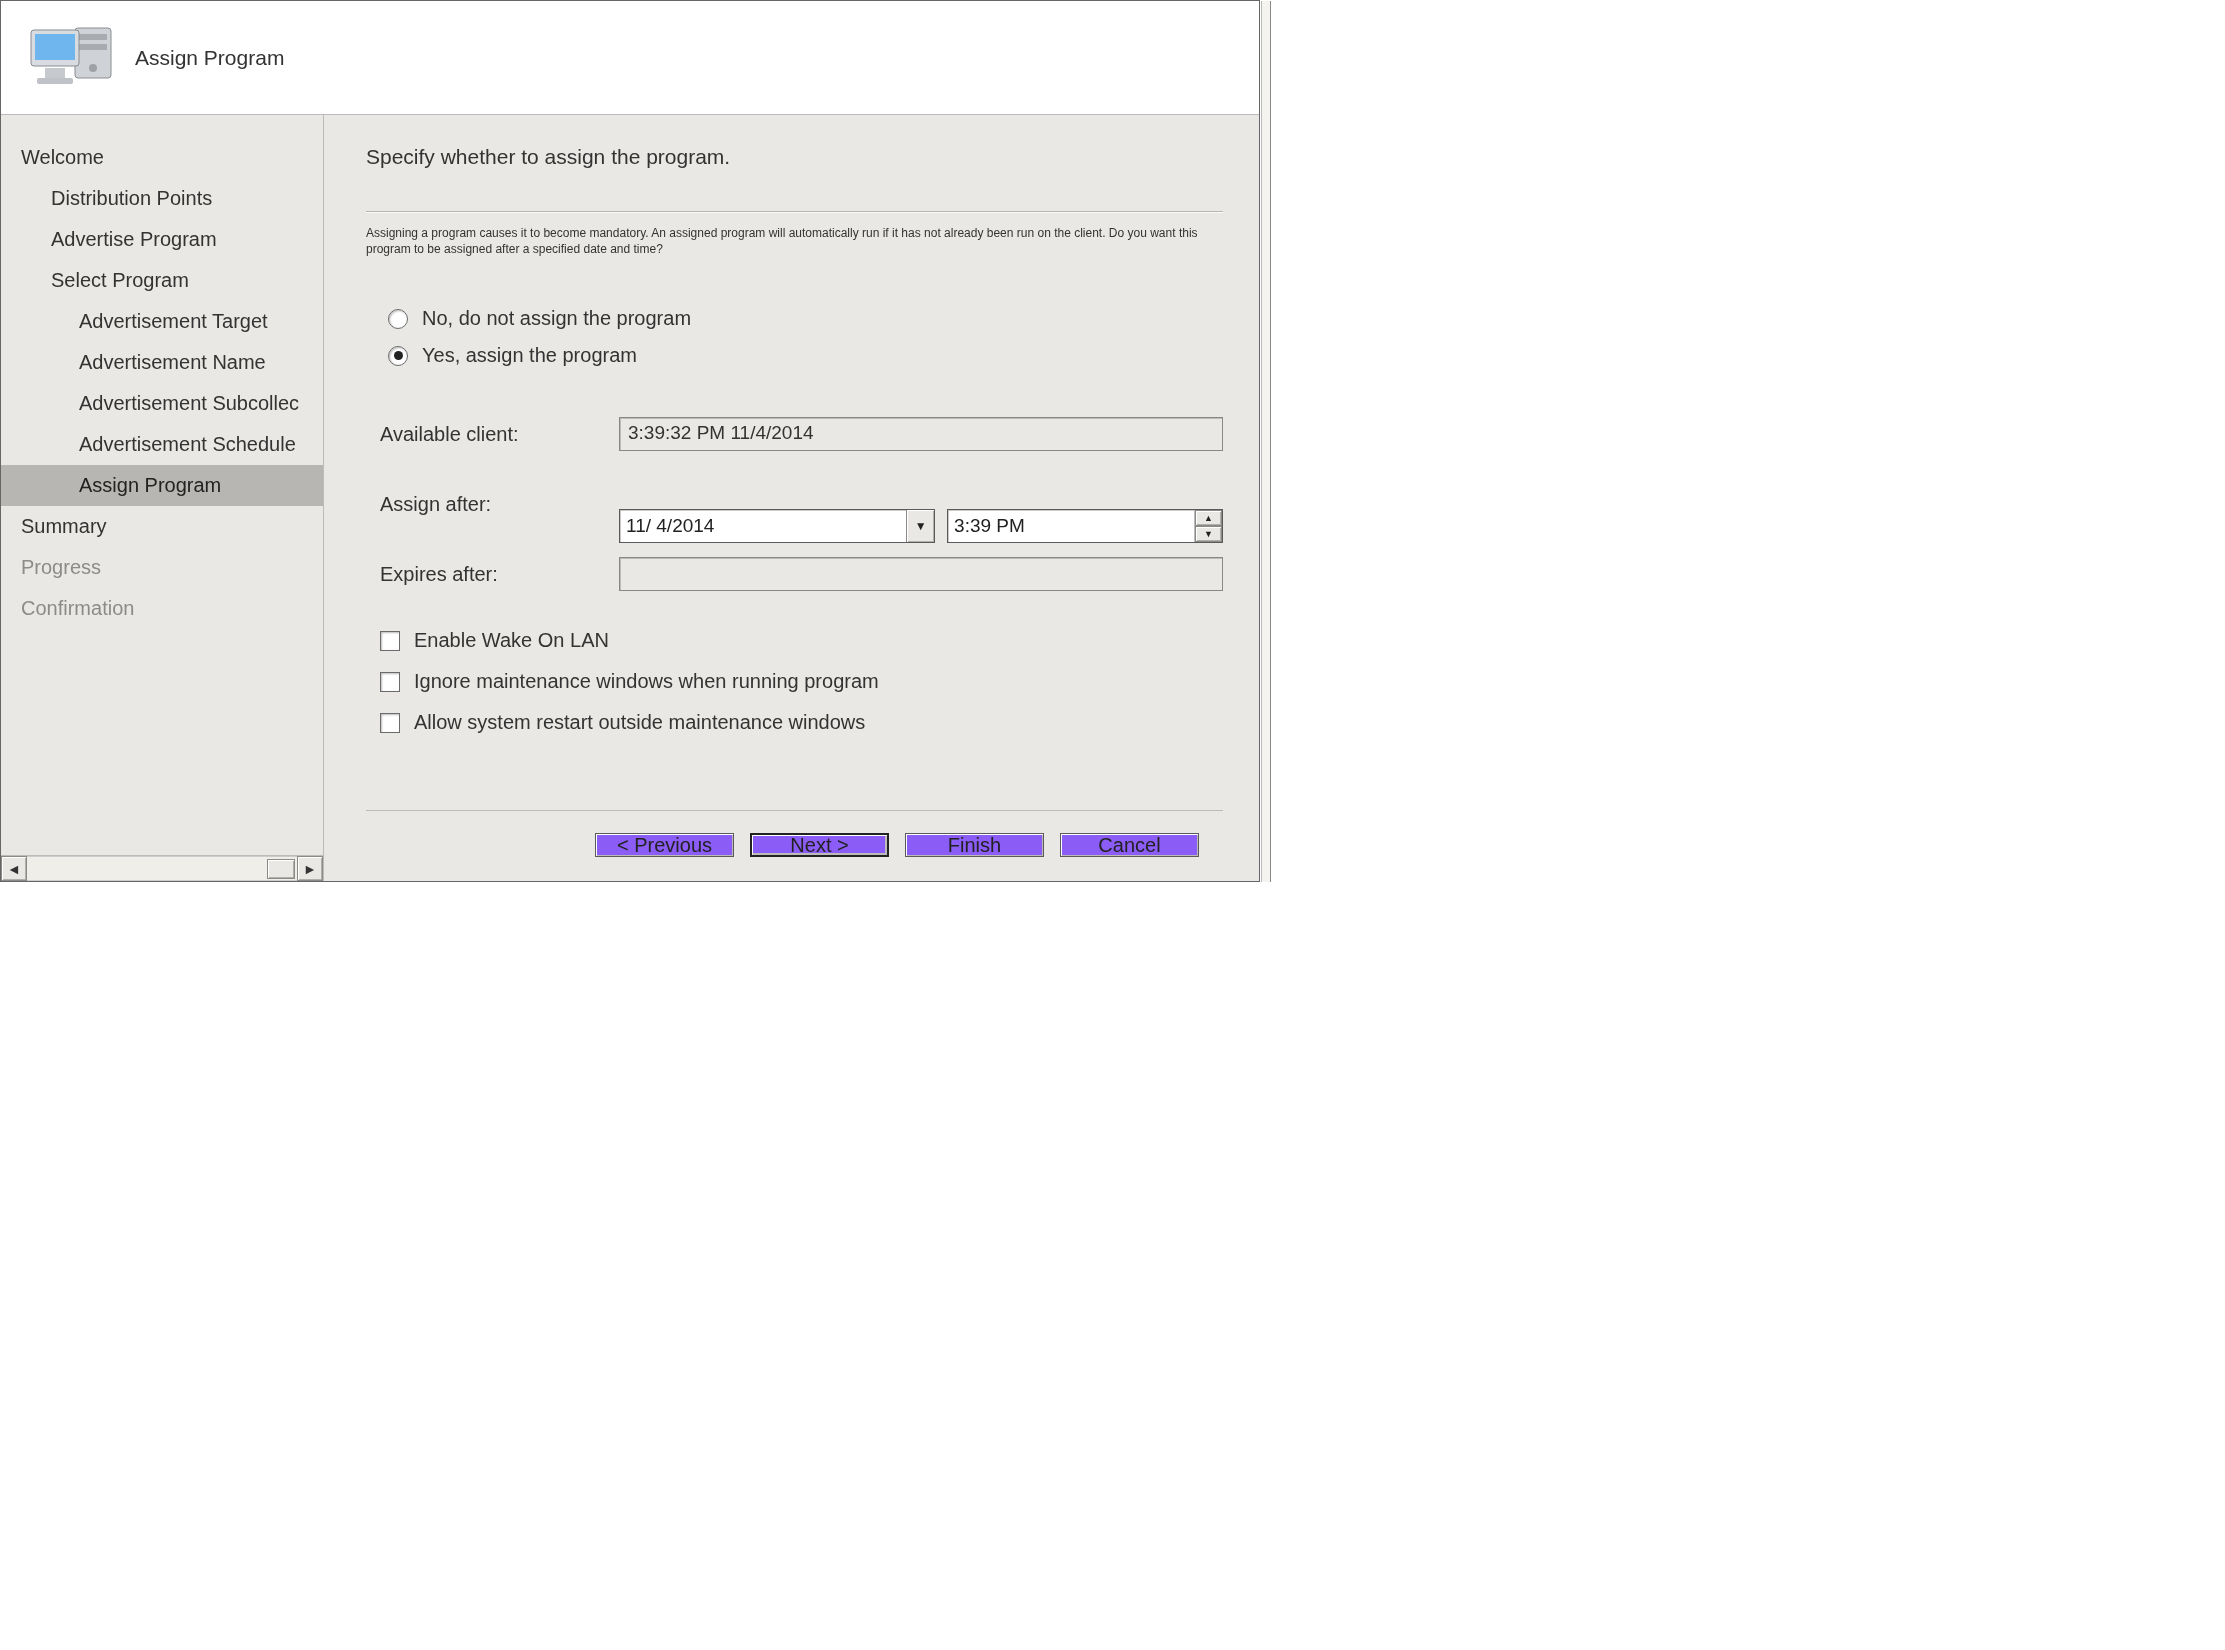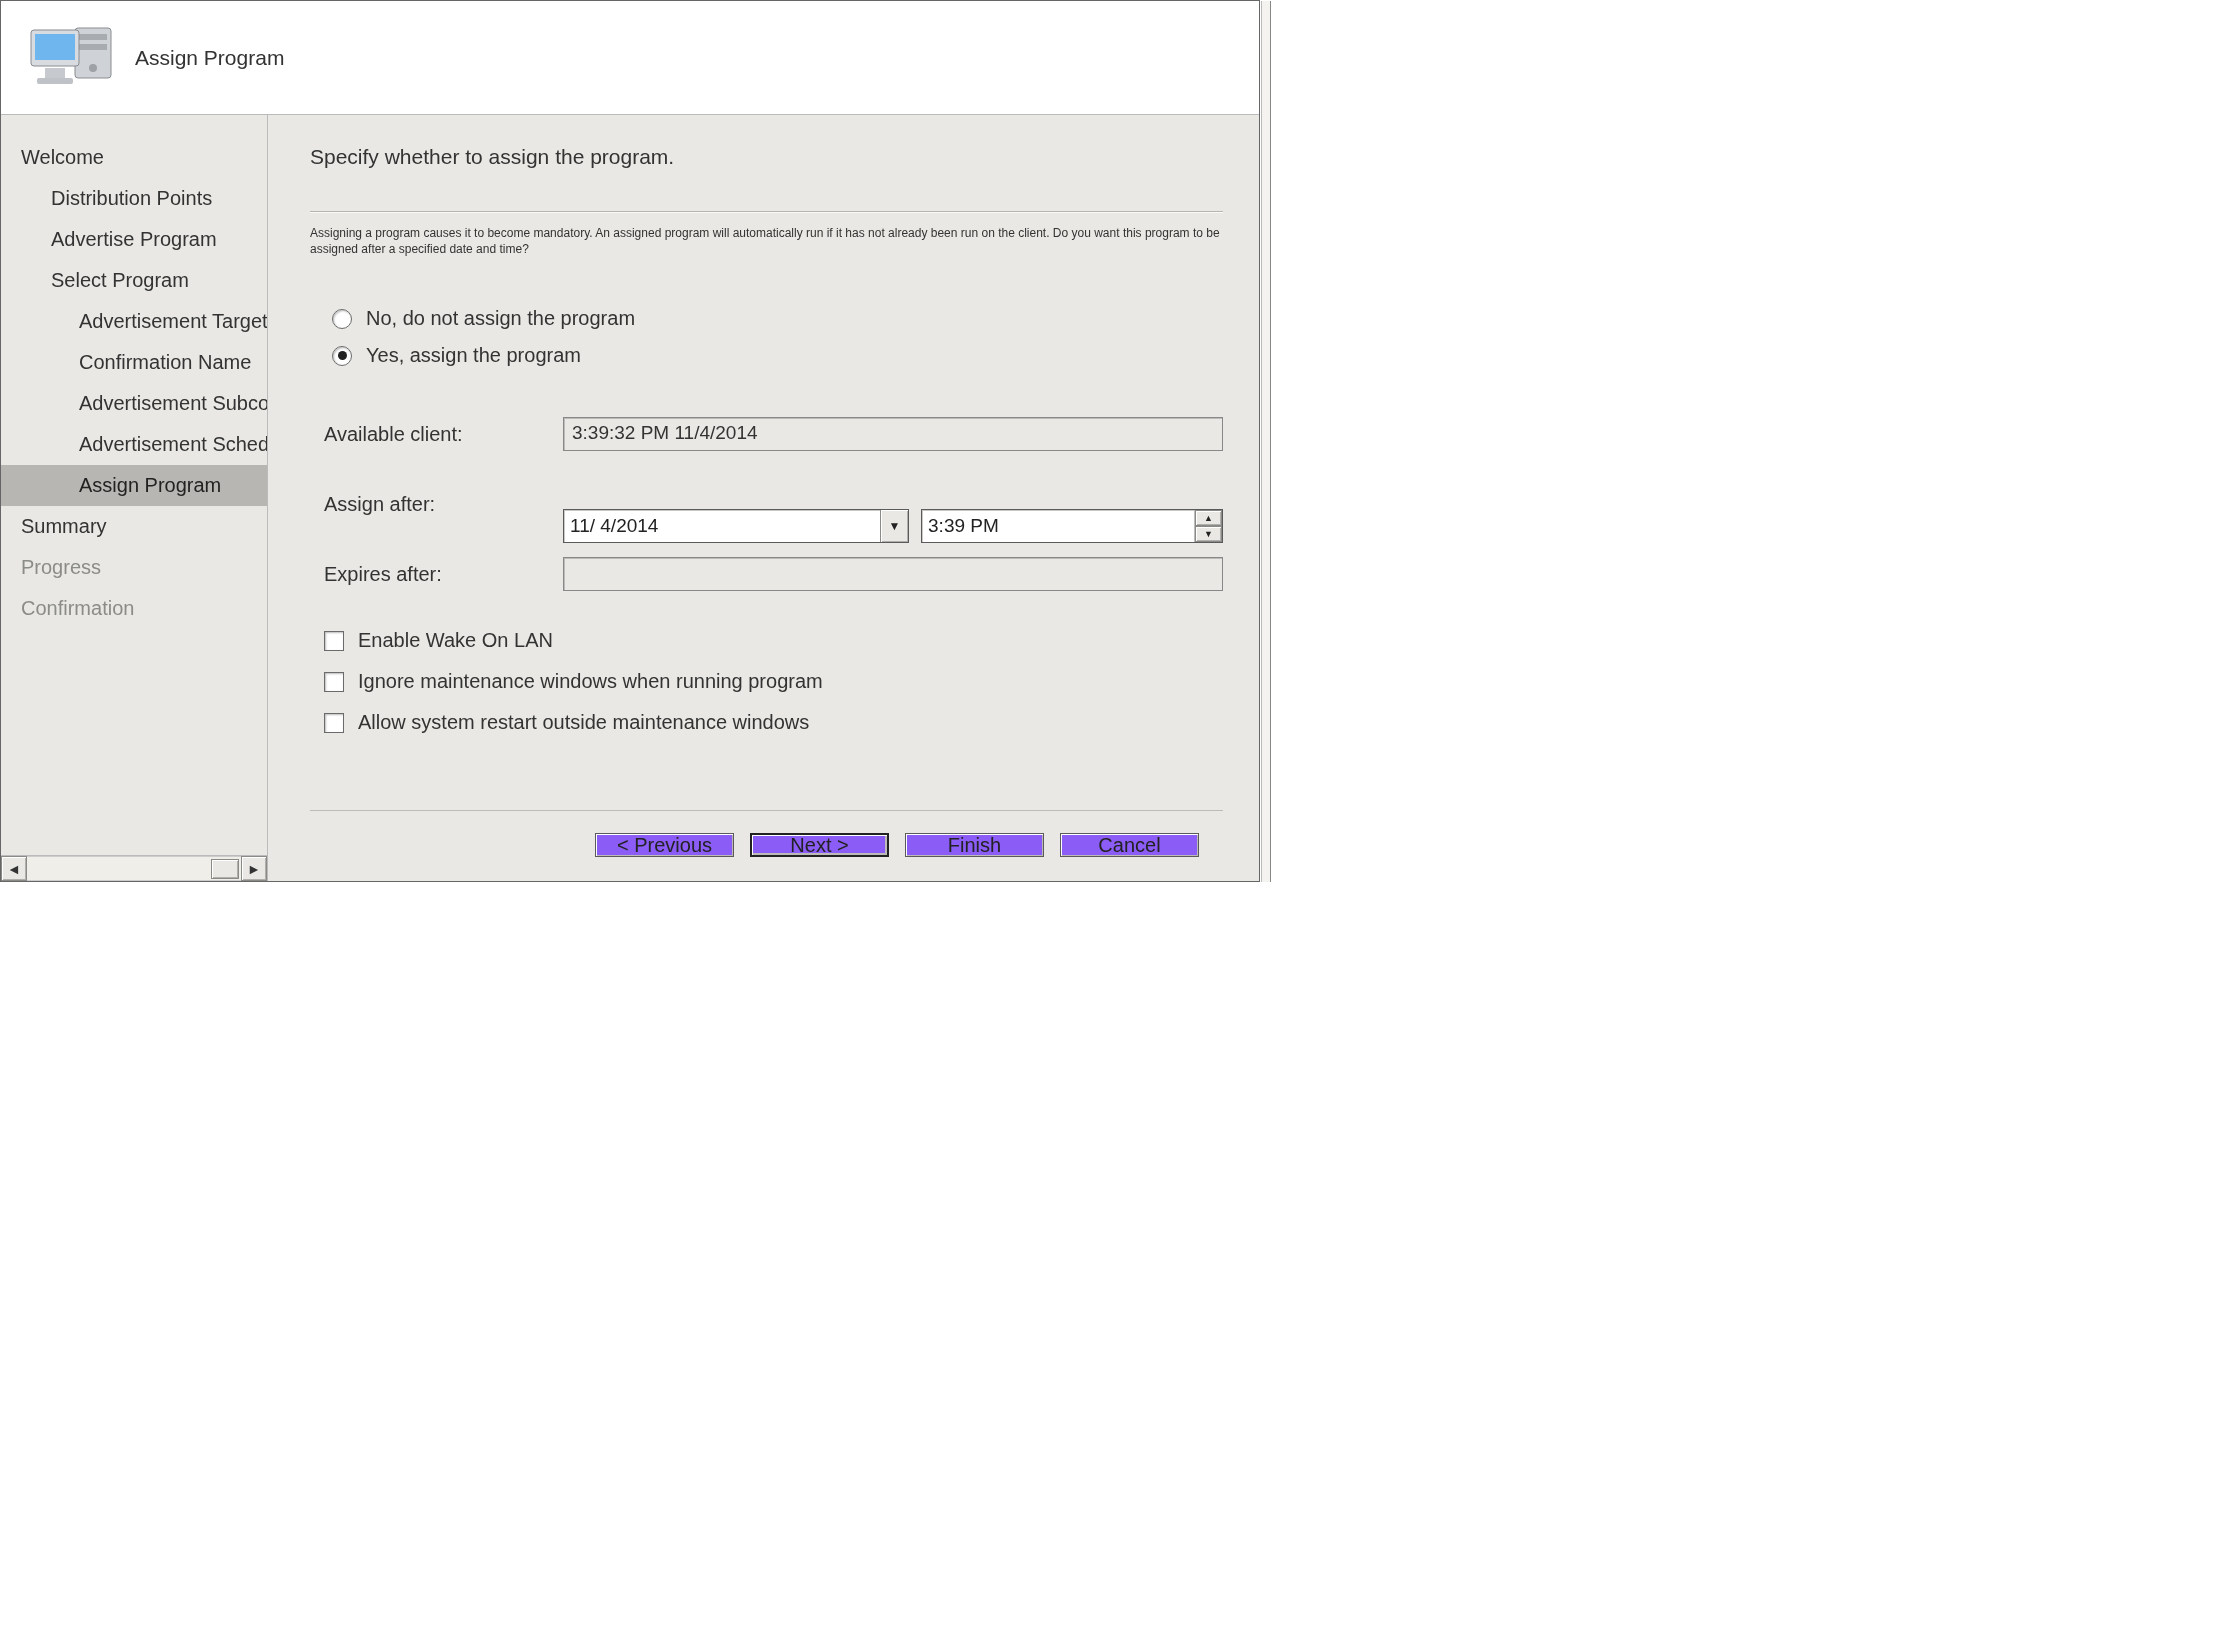--- a/index.html
+++ b/index.html
@@ -59,21 +59,21 @@
   .banner .title {
     font-size: 21px;
     color: #333;
     margin-left: 10px;
   }
   .body {
     display: flex;
     height: 766px;
   }
   .sidebar {
-    width: 267px;
+    width: 323px;
     background: #e9e8e4;
     border-right: 1px solid #bbb;
     display:flex;
     flex-direction:column;
   }
   .nav {
     flex: 1;
     overflow: hidden;
     padding-top: 22px;
   }
@@ -252,21 +252,21 @@
 
   <div class="body">
 
     <div class="sidebar">
       <div class="nav" id="nav">
           <div class="nav-item">Welcome</div>
           <div class="nav-item sub">Distribution Points</div>
           <div class="nav-item sub">Advertise Program</div>
           <div class="nav-item sub">Select Program</div>
           <div class="nav-item sub2">Advertisement Target</div>
-          <div class="nav-item sub2">Confirmation Name</div>
+          <div class="nav-item sub2">Advertisement Name</div>
           <div class="nav-item sub2">Advertisement Subcollec</div>
           <div class="nav-item sub2">Advertisement Schedule</div>
           <div class="nav-item sub2 selected">Assign Program</div>
           <div class="nav-item">Summary</div>
           <div class="nav-item dim">Progress</div>
           <div class="nav-item dim">Confirmation</div>
         </div>
       <div class="scrollbar-h">
         <div class="sb-btn">◄</div>
         <div class="sb-track">

